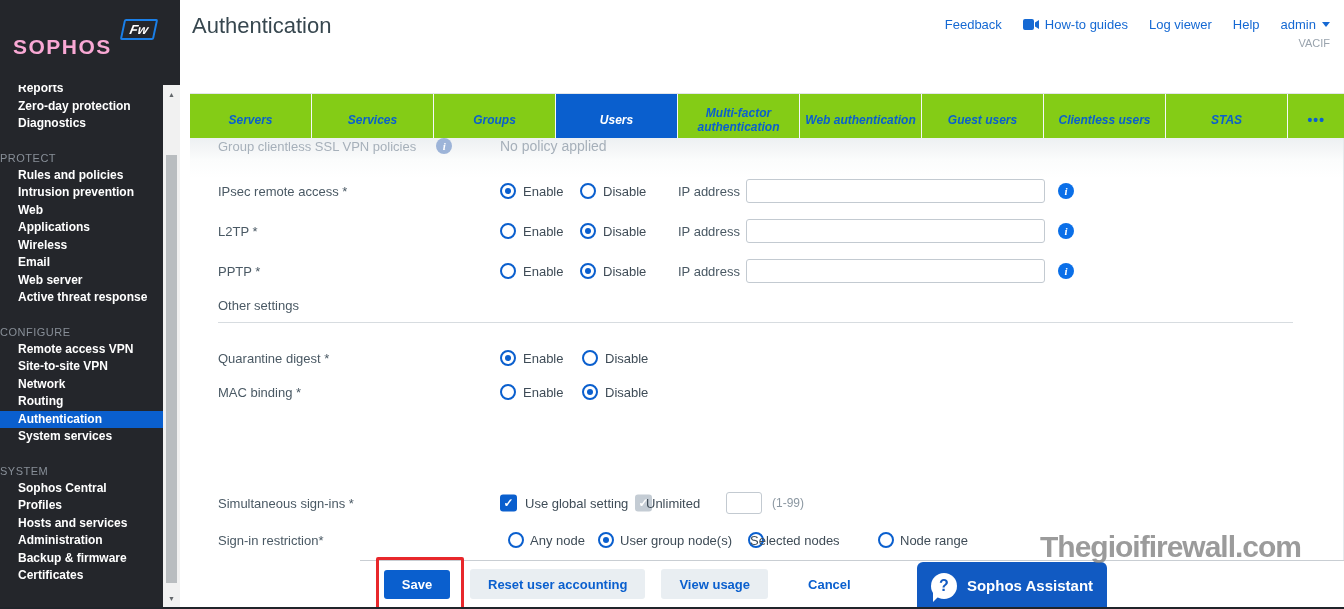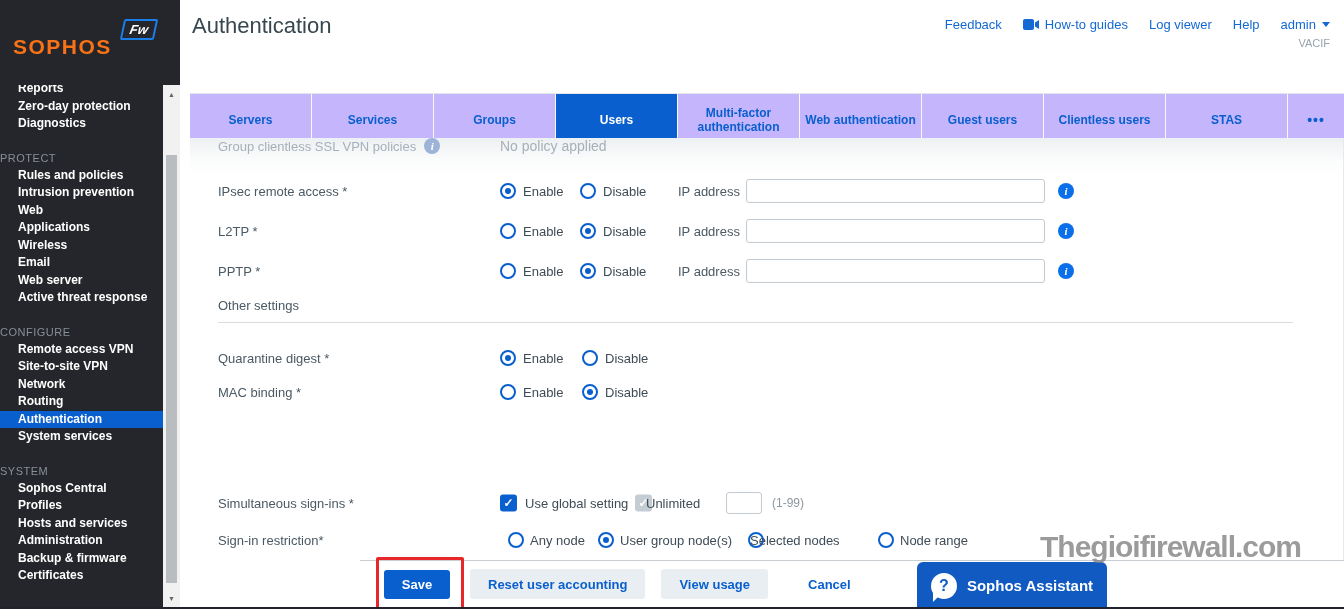--- a/index.html
+++ b/index.html
@@ -2,21 +2,21 @@
 <html style="--accent: #0a5fce; --annotation: #e8272b; --assistant: #115ac2;"><head>
 <meta charset="utf-8">
 <style>
   html,body{margin:0;padding:0;background:#fff;}
   .app{position:relative;width:1344px;height:609px;overflow:hidden;
        font-family:"Liberation Sans",sans-serif;background:#fff;}
 
   
   .sidebar{position:absolute;left:0;top:0;width:180px;height:609px;background:#24262b;z-index:2;}
   .logo-row{display:flex;align-items:center;padding:13px 0 0 13px;height:32px;}
-  .logo-text{color:#f97316;font-size:21px;font-weight:bold;letter-spacing:1.5px;margin-top:36px;}
+  .logo-text{color:#f9a8d4;font-size:21px;font-weight:bold;letter-spacing:1.5px;margin-top:36px;}
   .logo-badge{margin-left:10px;border:2px solid #1a7fe8;border-radius:2px;color:#fff;
               font-style:italic;font-weight:bold;font-size:13px;padding:0 6px;line-height:17px;
               transform:skewX(-12deg);}
   .search-row{position:relative;margin:9px 10px 0 10px;}
   .search-input{width:100%;box-sizing:border-box;height:26px;background:#26282d;border:1px solid #6e7277;
                 border-radius:4px;color:#c8cbce;font-size:12px;padding:0 26px 0 8px;outline:none;
                 font-family:"Liberation Sans",sans-serif;}
   .search-input::placeholder{color:#9ca1a6;}
   .search-icon{position:absolute;right:9px;top:6px;width:8px;height:8px;border:2px solid #1a7fe8;border-radius:50%;}
   .search-icon::after{content:"";position:absolute;width:3px;height:6px;background:#1a7fe8;
@@ -36,41 +36,41 @@
   
   .main{position:absolute;left:180px;top:0;right:0;height:609px;background:#fff;}
   .page-title{position:absolute;left:12px;top:13px;margin:0;font-size:22px;font-weight:500;color:#37474f;}
   .top-links{position:absolute;right:14px;top:17px;display:flex;align-items:center;gap:21px;padding-left:44px;}
   .top-links a{color:#1569d3;font-size:13px;text-decoration:none;display:flex;align-items:center;gap:6px;cursor:pointer;}
   .caret{width:0;height:0;border-left:4px solid transparent;border-right:4px solid transparent;
          border-top:5px solid #1569d3;display:inline-block;}
   .device-name{position:absolute;right:14px;top:37px;color:#99a3ad;font-size:11px;}
 
   
-  .tabbar{position:absolute;left:10px;right:0;top:93px;height:54px;display:flex;background:#c4b5fd;
-          border-top:1px solid #e2e6ea;border-bottom:1px solid #d9dee3;box-sizing:border-box;}
+  .tabbar{position:absolute;left:10px;right:0;top:93px;height:54px;display:flex;background:#84cc16;
+          border-top:1px solid #e2e6ea;border-bottom:1px solid #d9dee3;box-sizing:border-box;font-style:italic;}
   .tab{flex:1;display:flex;align-items:center;justify-content:center;text-align:center;
        color:var(--accent,#0a5fce);font-size:12px;font-weight:bold;border-left:1px solid #f6f8f9;
        cursor:pointer;line-height:14px;padding:0 4px;}
   .tab:first-child{border-left:none;}
   .tab.active{background:var(--accent,#0a5fce);color:#fff;}
   .tab.overflow{flex:none;width:48px;font-size:14px;letter-spacing:1px;}
 
   
   .content{position:absolute;left:10px;right:0;top:138px;height:422px;
            background:linear-gradient(180deg,#edf0f2 0,#fbfcfc 22px,#fff 40px);
            border-right:1px solid #e6eaed;box-sizing:border-box;}
   .row{position:absolute;left:0;right:14px;height:22px;}
   .row>*{position:absolute;top:50%;transform:translateY(-50%);}
   .lbl{color:#4a5964;font-size:13px;white-space:nowrap;}
   .lbl.muted,.val.muted{color:#a6b0ba;}
   .val{color:#4a5964;font-size:14px;white-space:nowrap;}
   .rlbl{color:#3f4c57;font-size:13px;white-space:nowrap;text-align:center;}
   .iplbl{color:#4a5964;font-size:13px;white-space:nowrap;}
-  .lbl-wrap{display:flex;align-items:center;gap:8px;}
+  .lbl-wrap{display:flex;align-items:center;gap:20px;}
   .radio{width:16px;height:16px;border:2px solid var(--accent,#0a5fce);border-radius:50%;
          box-sizing:border-box;background:#fff;cursor:pointer;}
   .radio.selected::after{content:"";position:absolute;left:3px;top:3px;width:6px;height:6px;
          background:var(--accent,#0a5fce);border-radius:50%;}
   .radio{position:absolute;}
   .info-icon{width:16px;height:16px;border-radius:50%;background:#0a6fe8;color:#fff;text-align:center;
              line-height:16px;font-size:11px;font-style:italic;font-weight:bold;
              font-family:"Liberation Serif",serif;cursor:pointer;}
   .info-icon.muted{background:#9db4d8;position:static;transform:none;}
   .txt{height:24px;border:1px solid #c3cad1;border-radius:3px;box-sizing:border-box;outline:none;

